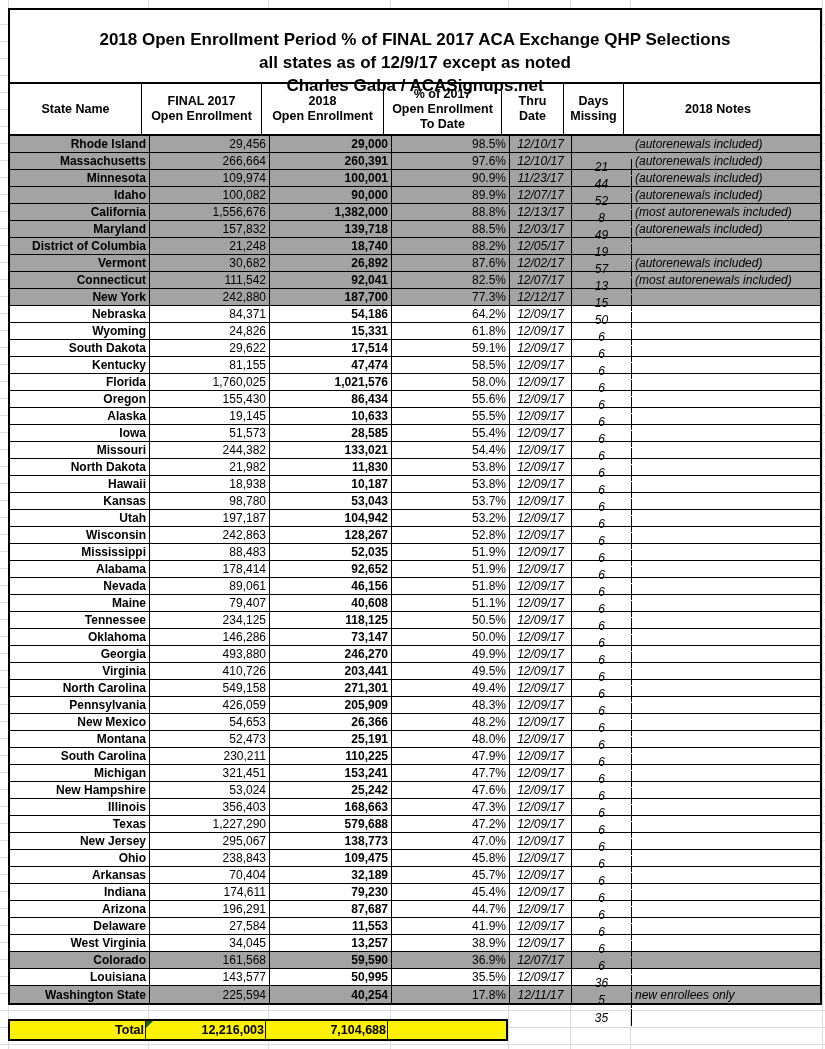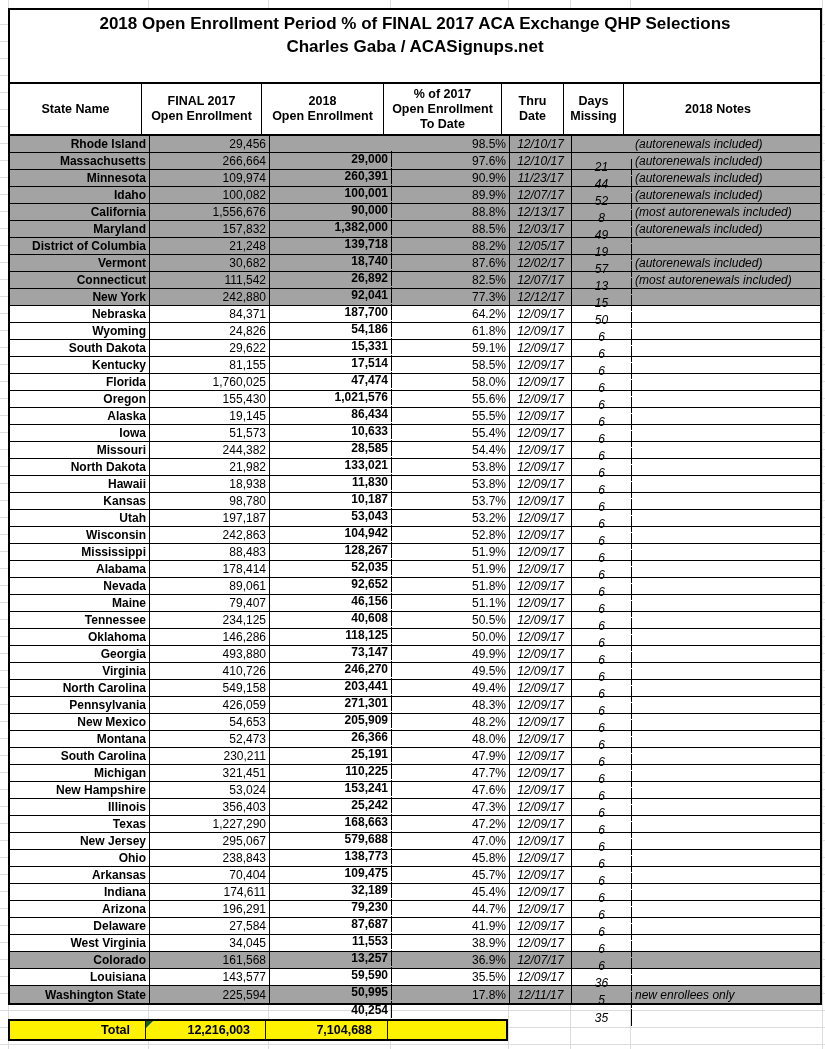--- a/index.html
+++ b/index.html
@@ -16,21 +16,21 @@
     background-repeat: repeat, no-repeat, no-repeat, no-repeat, no-repeat, no-repeat, no-repeat, no-repeat, no-repeat;
     background-size: 100% 100%, 1px 100%, 1px 100%, 1px 100%, 1px 100%, 1px 100%, 1px 100%, 1px 100%, 1px 100%;
     background-position: 0 8px, 8px 0, 148px 0, 268px 0, 390px 0, 508px 0, 570px 0, 630px 0, 822px 0;
   }
   #sheet-table {
     position:absolute; left:8px; top:8px; width:814px;
     box-sizing:border-box; border:2px solid #000; background:#fff;
   }
   .title-block {
     box-sizing:border-box; height:74px; border-bottom:2px solid #000;
-    text-align:center; font-weight:bold; font-size:17px; line-height:23px; padding-top:2px;
+    text-align:center; font-weight:bold; font-size:17px; line-height:23px; padding-top:18px;
   }
   .header-row {
     display:flex; box-sizing:border-box; height:52px; border-bottom:2px solid #000;
     font-weight:bold; font-size:12.5px; line-height:15px; text-align:center;
   }
   .hcell {
     box-sizing:border-box; border-right:1px solid #000; height:100%;
     display:flex; align-items:center; justify-content:center; white-space:pre-line;
   }
   .hcell:last-child { border-right:none; }
@@ -40,47 +40,48 @@
     border-bottom:1px solid #000; font-size:12px; line-height:16px; background:#fff;
   }
   .row:last-child { border-bottom:none; }
   .row.hl { background:#a3a3a3; }
   .cell {
     box-sizing:border-box; border-right:1px solid #000; padding:0 3px;
     overflow:hidden; white-space:nowrap; display:flex; align-items:center; height:100%;
   }
   .cell.state { width:140px; font-weight:bold; justify-content:flex-end; }
   .cell.final { width:120px; justify-content:flex-end; }
-  .cell.oe18  { width:122px; font-weight:bold; justify-content:flex-end;margin-top:15px; }
+  .cell.oe18  { width:122px; font-weight:bold; justify-content:flex-end; }
   .cell.pct   { width:118px; justify-content:flex-end; }
   .cell.thru  { width:62px; font-style:italic; justify-content:center; }
   .cell.days  { width:60px; font-style:italic; justify-content:center;margin-top:23px; }
   .cell.notes { width:188px; font-style:italic; justify-content:flex-start; border-right:none; }
   #total-row {
     position:absolute; left:8px; top:1019px; width:500px; height:22px;
     box-sizing:border-box; border:2px solid #000; background:#FFF200;
     display:flex; font-weight:bold; font-size:12.5px;
   }
   .tcell {
     box-sizing:border-box; border-right:1px solid #000; height:100%;
-    display:flex; align-items:center; justify-content:flex-end; padding:0 15px; position:relative;
+    display:flex; align-items:center; justify-content:flex-end; padding:0 1px; position:relative;
   }
   .tcell:last-child { border-right:none;margin-top:48px; }
   .t1{width:136px}.t2{width:120px}.t3{width:122px}.t4{width:118px}
   .note-tri {
     position:absolute; left:0; top:0; width:0; height:0;
     border-top:7px solid #1B5E20; border-right:7px solid transparent;
   }
 </style>
 </head>
 <body>
 
 <div id="sheet-table">
   <div class="title-block">
     <div>2018 Open Enrollment Period % of FINAL 2017 ACA Exchange QHP Selections</div>
+    <div>all states as of 12/9/17 except as noted</div>
     <div>Charles Gaba / ACASignups.net</div>
   </div>
   <div class="header-row">
     <div class="hcell c1">State Name</div>
     <div class="hcell c2">FINAL 2017
 Open Enrollment</div>
     <div class="hcell c3">2018
 Open Enrollment</div>
     <div class="hcell c4">% of 2017
 Open Enrollment

